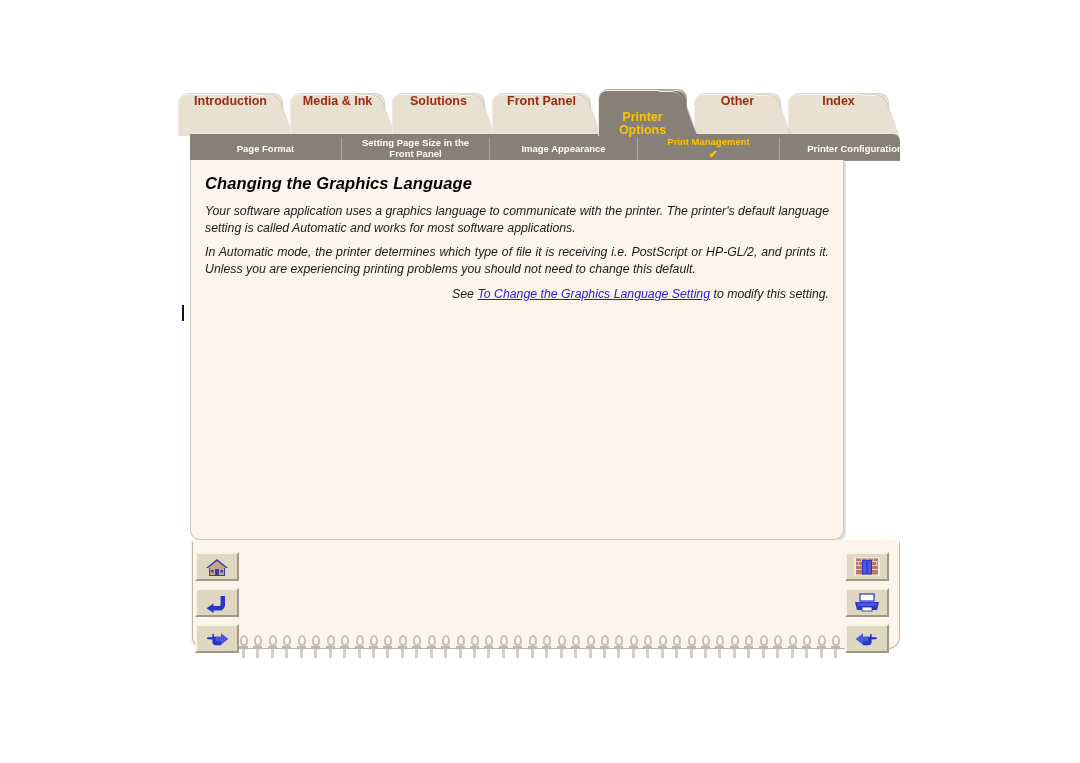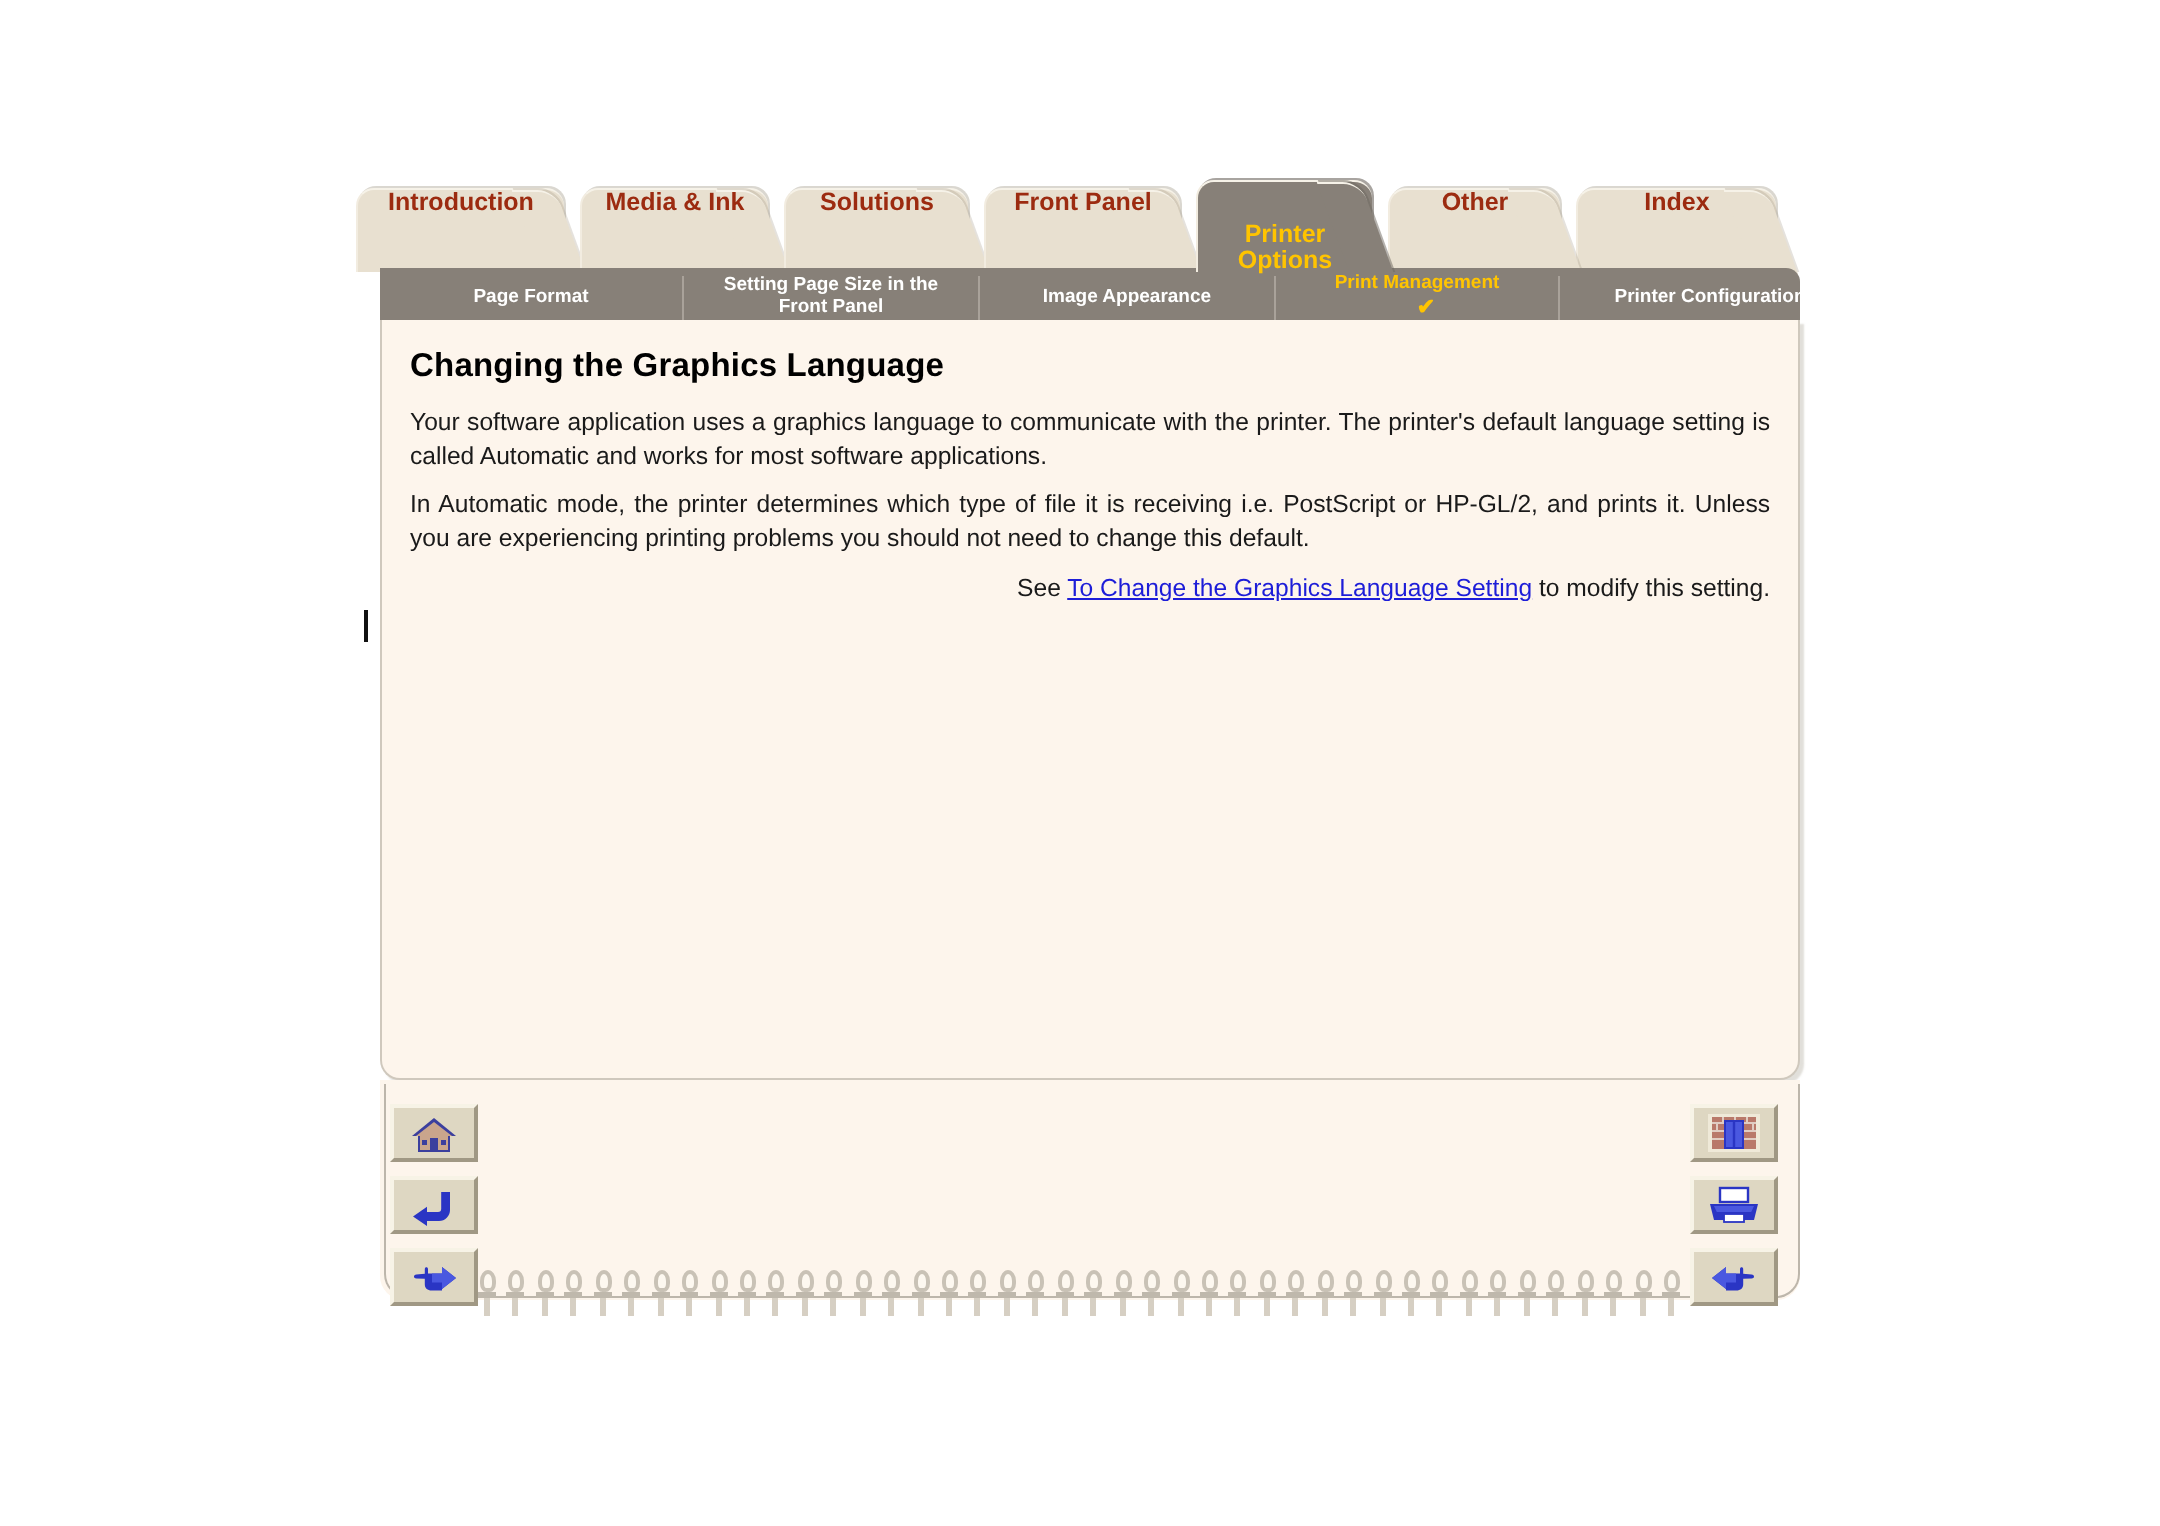--- a/index.html
+++ b/index.html
@@ -106,28 +106,29 @@
     font-size: 11px;
     margin-left: 9px;
     font-weight: bold;
   }
   .subtab.active { }
 
   
   .sheet {
     position: absolute;
     left: 12px; top: 70px;
-    width: 710px; height: 380px;
+    width: 654px; height: 380px;
     background: #fdf5ec;
     border-radius: 0 0 10px 10px;
     border-left: 1px solid #cfc8bd;
     border-right: 1px solid #cfc8bd;
     border-bottom: 1px solid #cfc8bd;
     box-shadow: 2px 2px 1px rgba(170,162,150,.35);
     padding: 14px 14px 0 14px;
+    font-style: italic;
   }
   .sheet h1 {
     margin: 0 0 10px 0;
     font-size: 16.5px;
     font-weight: bold;
     color: #000000;
     letter-spacing: .1px;
   }
   .sheet p {
     margin: 0 0 8px 0;

